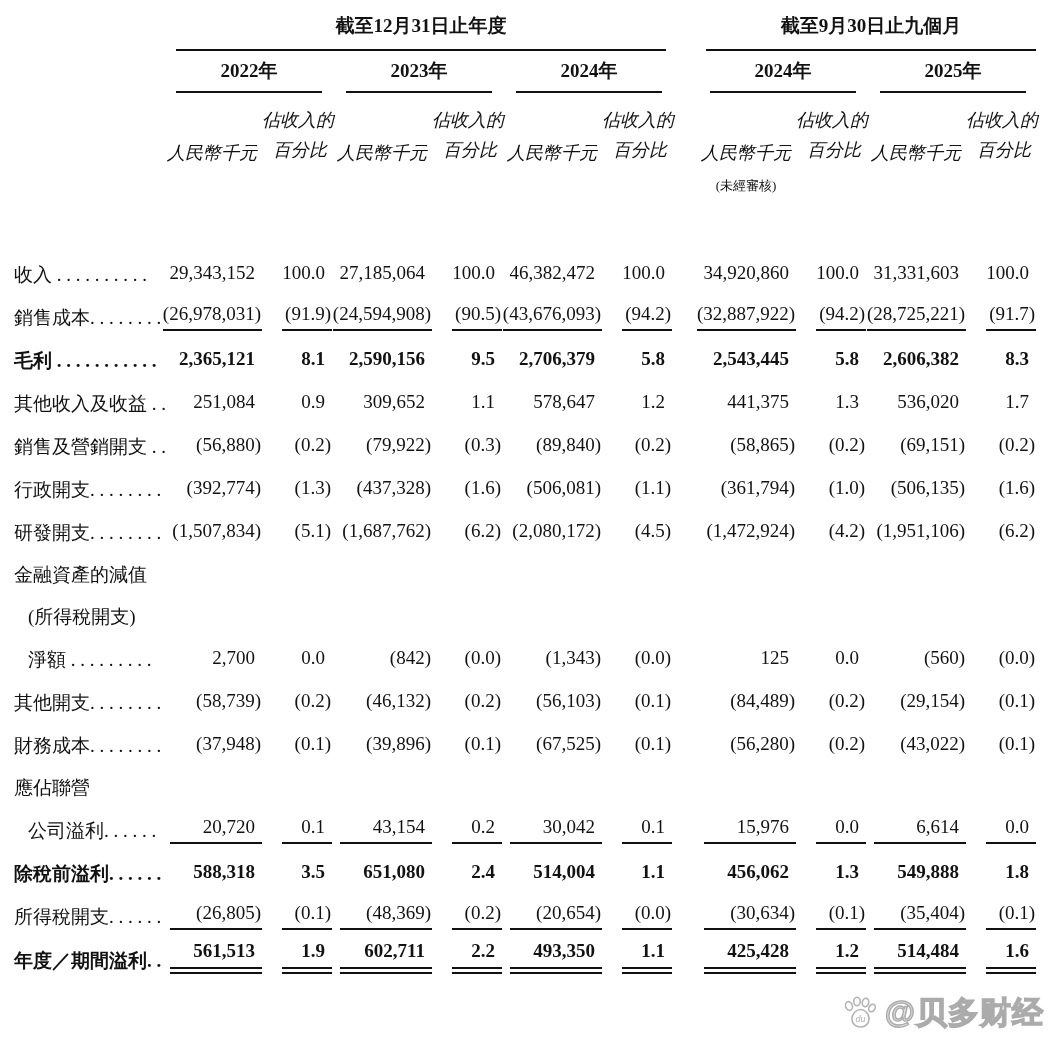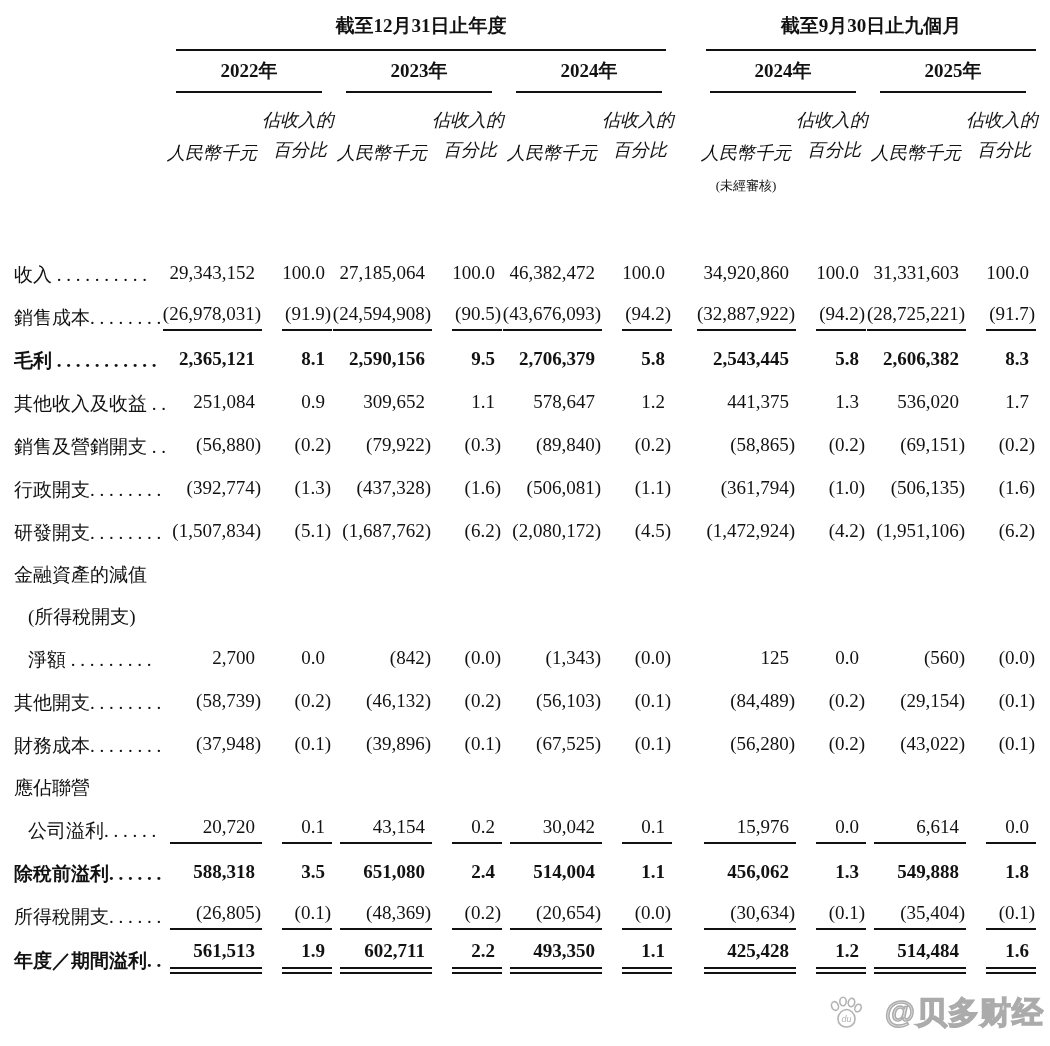--- a/index.html
+++ b/index.html
@@ -51,21 +51,21 @@
   }
   .val.paren { padding-right:1px; }
   td.pct .val { min-width:50px; }
   tr.u1 .val { border-bottom:2px solid #111; }
   tr.u2 .val { border-bottom:7px double #111; padding-bottom:5px; }
   tr.gap-top th, tr.gap-top td { padding-top:10px; }
 
   
   .watermark {
     position:absolute; right:6px; bottom:12px;
-    display:flex; align-items:center; gap:19px;
+    display:flex; align-items:center; gap:5px;
     pointer-events:none;
   }
   .wm-text {
     font-size:31px; font-weight:bold; letter-spacing:1px;
     color:rgba(170,170,170,0.38);
     -webkit-text-stroke:1.4px #ababab;
     font-family:"Liberation Sans","DejaVu Sans",sans-serif;
   }
 </style>
 </head>

